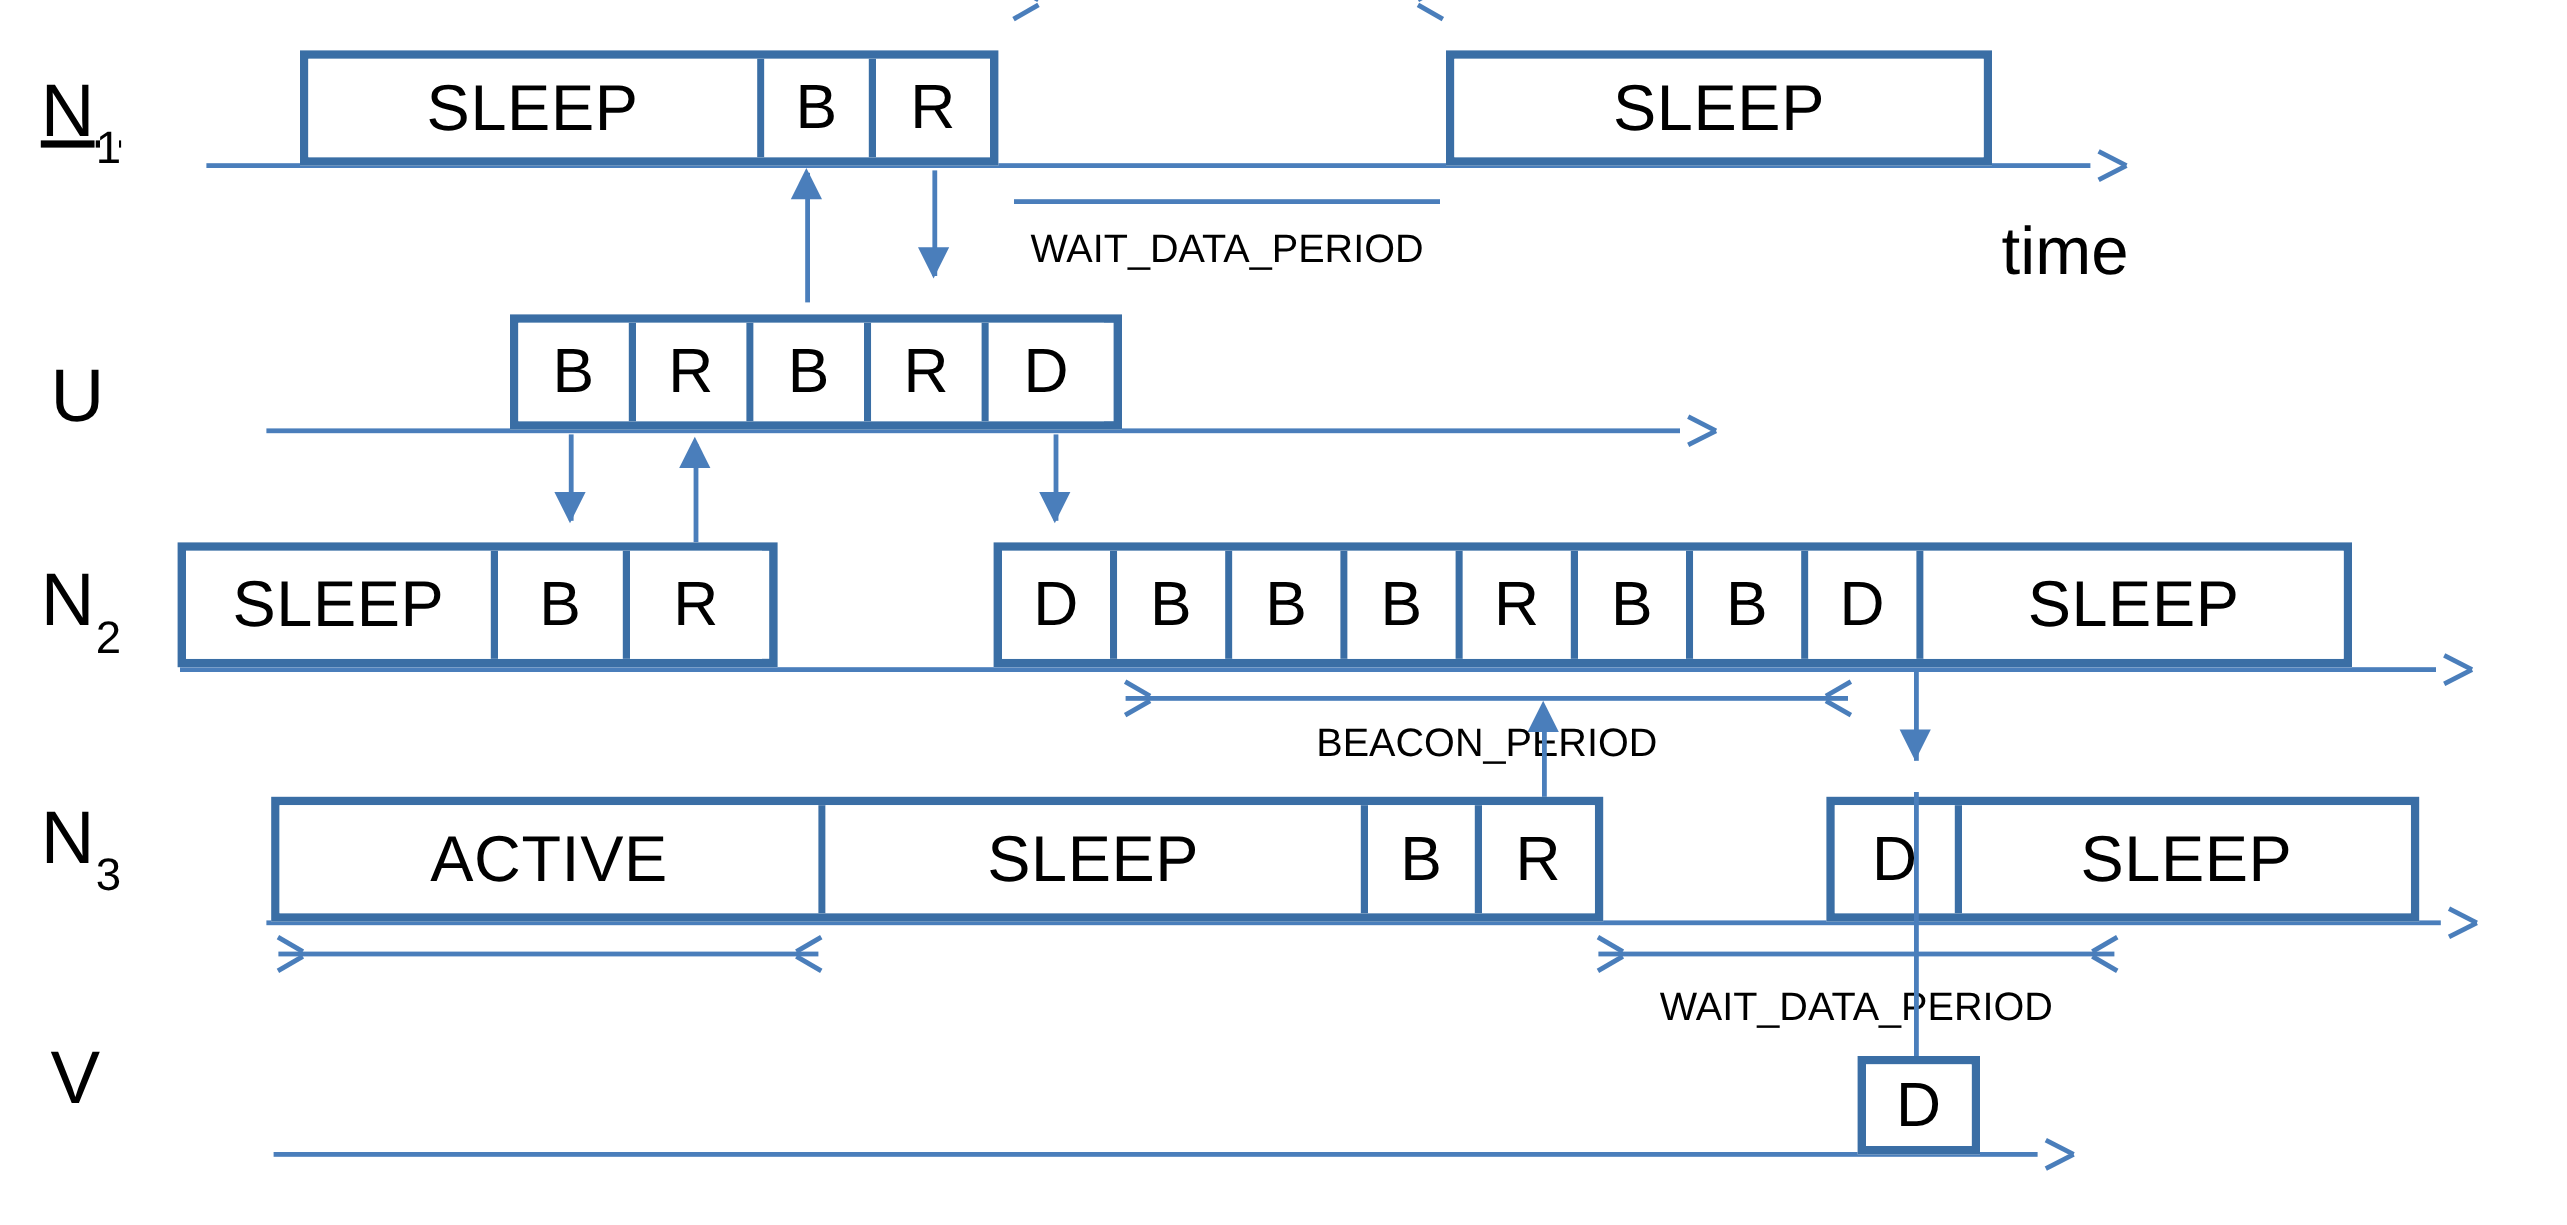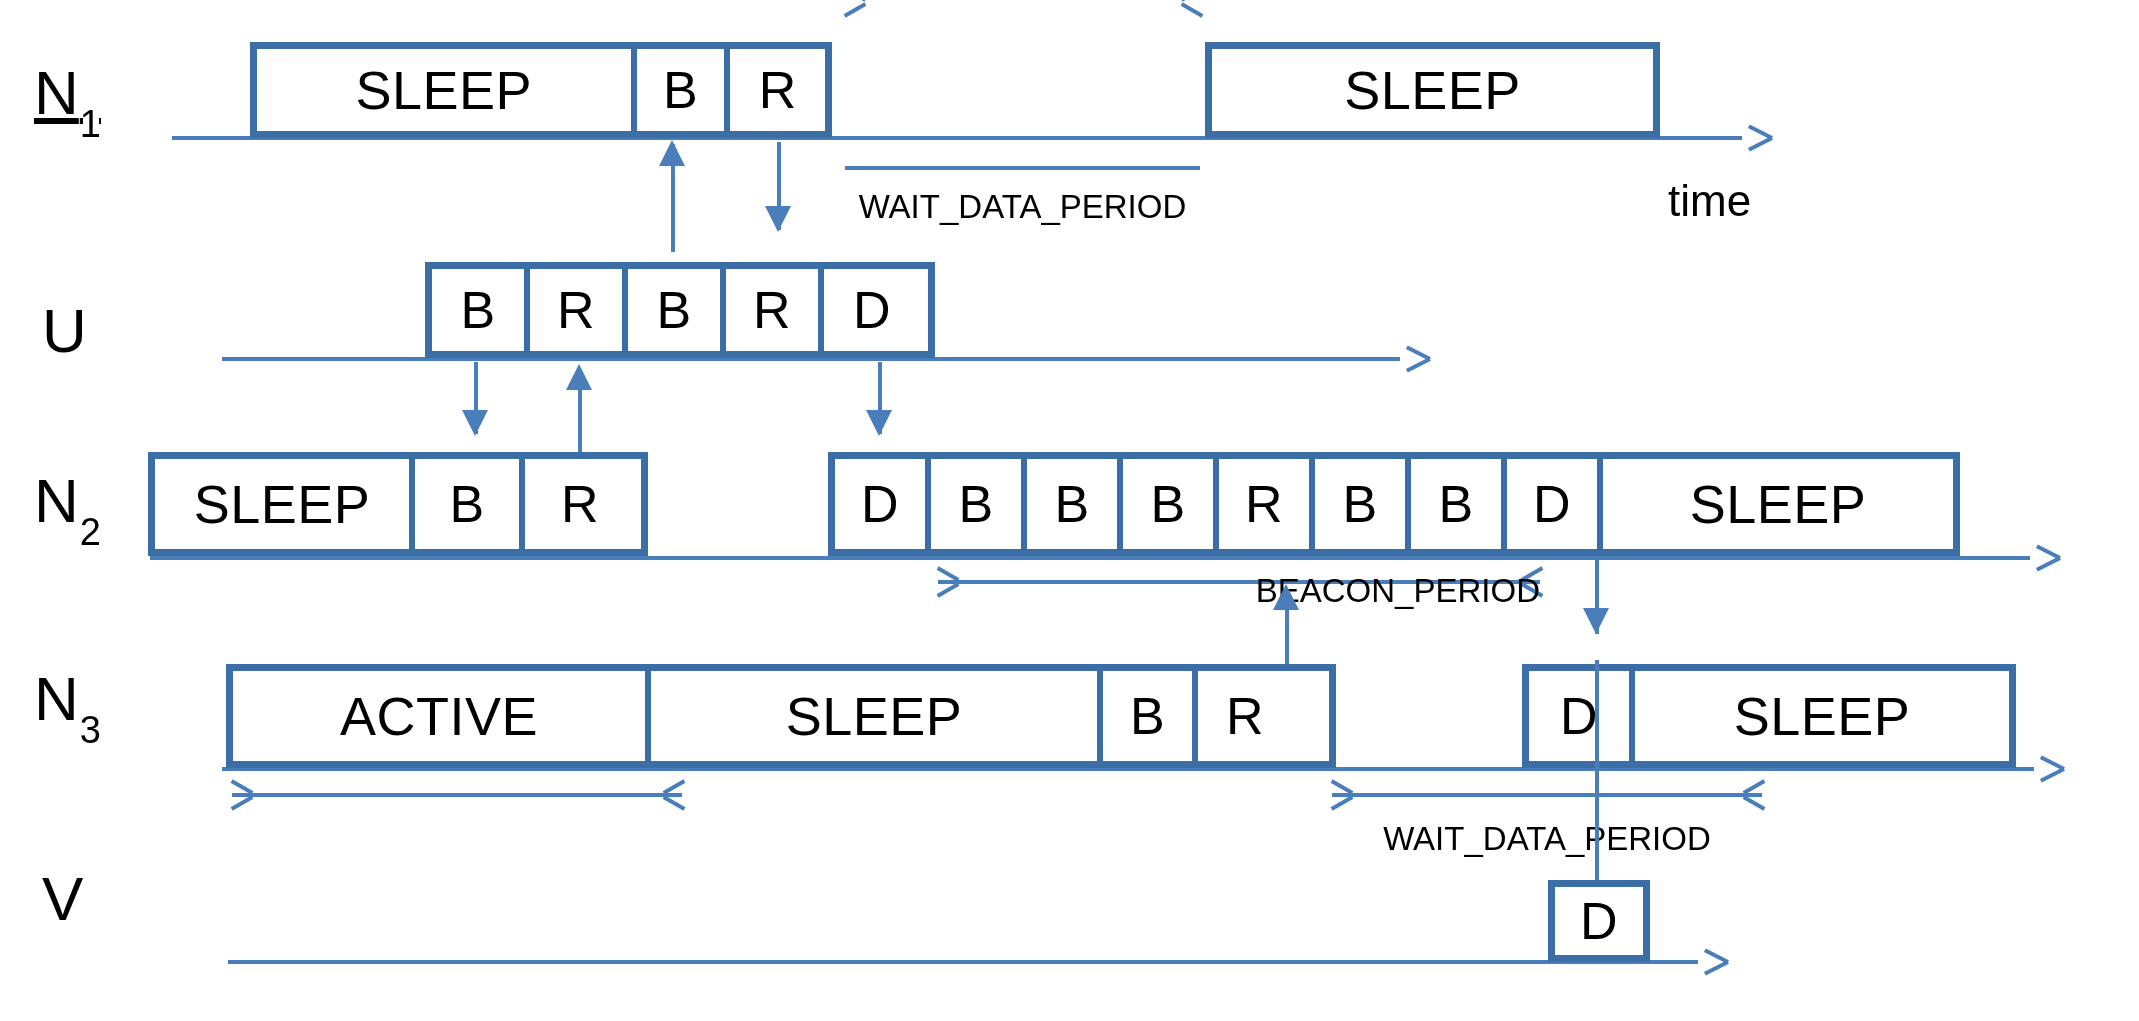--- a/index.html
+++ b/index.html
@@ -127,21 +127,21 @@
     color: #000000;
     font-size: 33px;
     font-family: "Liberation Sans", sans-serif;
     white-space: nowrap;
     text-align: center;
     user-select: none;
   }
   .time-label {
     position: absolute;
     color: #000000;
-    font-size: 44px;
+    font-size: 56px;
     font-family: "Liberation Sans", sans-serif;
     white-space: nowrap;
     user-select: none;
   }
 </style>
 </head>
 <body>
 
 <div id="stage">
 
@@ -220,37 +220,37 @@
     <div class="cell" style="width:96px;">R</div>
     <div class="cell" style="width:96px;">B</div>
     <div class="cell" style="width:96px;">B</div>
     <div class="cell" style="width:96px;">D</div>
     <div class="cell wide" style="width:350px;">SLEEP</div>
   </div>
 
   <div class="measure" style="left:938px; top:580px; width:602px;"></div>
   <div class="mhead left" style="left:936px; top:565px;"></div>
   <div class="mhead right" style="left:1542px; top:565px;"></div>
-  <div class="measure-label" style="left:938px; top:572px; width:602px;text-align:right;">BEACON_PERIOD</div>
+  <div class="measure-label" style="left:938px; top:600px; width:602px;">BEACON_PERIOD</div>
 
   <div class="varrow" style="left:1285px; top:590px; height:92px;"></div>
   <div class="vhead up" style="left:1273px; top:584px;"></div>
 
   <div class="varrow" style="left:1595px; top:560px; height:74px;"></div>
   <div class="vhead down" style="left:1583px; top:608px;"></div>
 
   <div class="row-label" style="left:34px; top:668px;">
     <span>N</span><span class="sub">3</span>
   </div>
 
   <div class="axis" style="left:222px; top:767px; width:1812px;"></div>
   <div class="axis-head" style="left:2062px; top:768px;"></div>
 
   <div class="boxrow" style="left:226px; top:664px; width:1110px; height:104px;">
-    <div class="cell wide" style="width:418px;">ACTIVE</div>
+    <div class="cell wide" style="width:455px;">ACTIVE</div>
     <div class="cell wide" style="width:452px;">SLEEP</div>
     <div class="cell" style="width:95px;">B</div>
     <div class="cell" style="width:94px;">R</div>
   </div>
 
   <div class="boxrow" style="left:1522px; top:664px; width:494px; height:104px;">
     <div class="cell" style="width:106px;">D</div>
     <div class="cell wide" style="width:374px;">SLEEP</div>
   </div>
 

